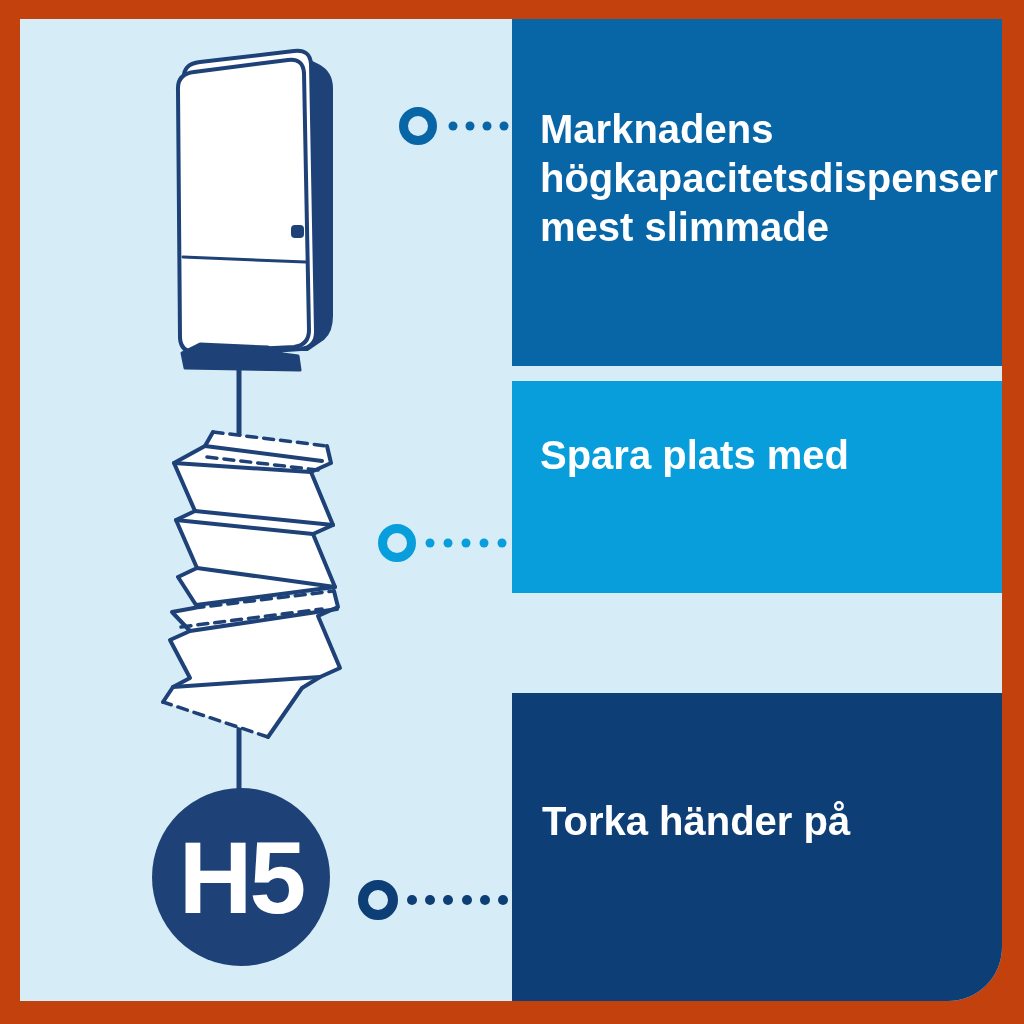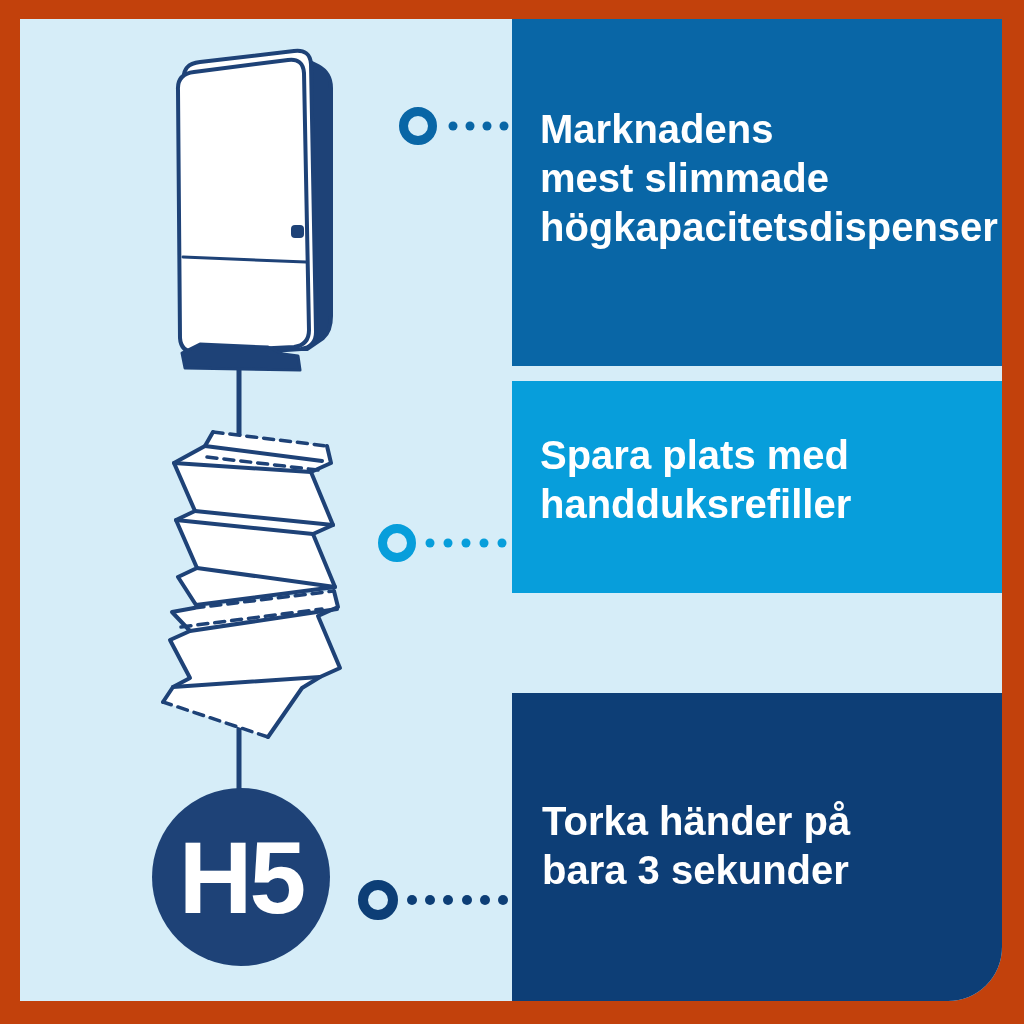--- a/index.html
+++ b/index.html
@@ -27,36 +27,34 @@
 </head>
 <body>
 
 <div id="page">
 
   <div id="canvas" style="background-color: rgb(214, 237, 248);"></div>
 
   <div class="block" id="block1" style="background-color: rgb(9, 102, 166);">
     <div class="txt" style="color: rgb(255, 255, 255);">
       <div>Marknadens</div>
+      <div>högkapacitetsdispenser</div>
       <div>mest slimmade</div>
-      <div>högkapacitetsdispenser</div>
     </div>
   </div>
 
   <div class="block" id="block2" style="background-color: rgb(7, 158, 219);">
     <div class="txt" style="color: rgb(255, 255, 255);">
       <div>Spara plats med</div>
-      <div>handduksrefiller</div>
     </div>
   </div>
 
   <div class="block" id="block3" style="background-color: rgb(13, 62, 118);">
     <div class="txt" style="color: rgb(255, 255, 255);">
       <div>Torka händer på</div>
-      <div>bara 3 sekunder</div>
     </div>
   </div>
 
   <svg id="art" viewBox="0 0 1024 1024">
 
     <g fill="#0966A6">
       <circle cx="418" cy="126" r="14.5" fill="none" stroke-width="9" stroke="#0966A6"></circle>
       <circle cx="453" cy="126" r="4.5"></circle>
       <circle cx="470" cy="126" r="4.5"></circle>
       <circle cx="487" cy="126" r="4.5"></circle>

